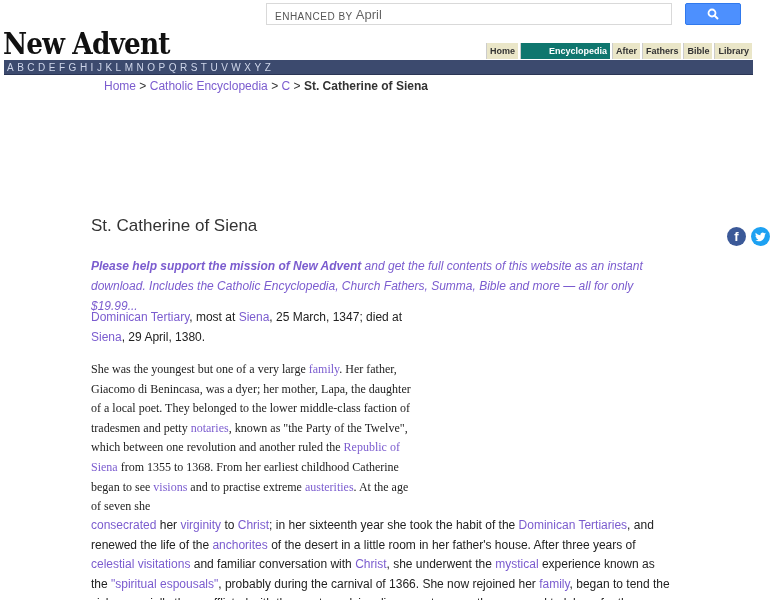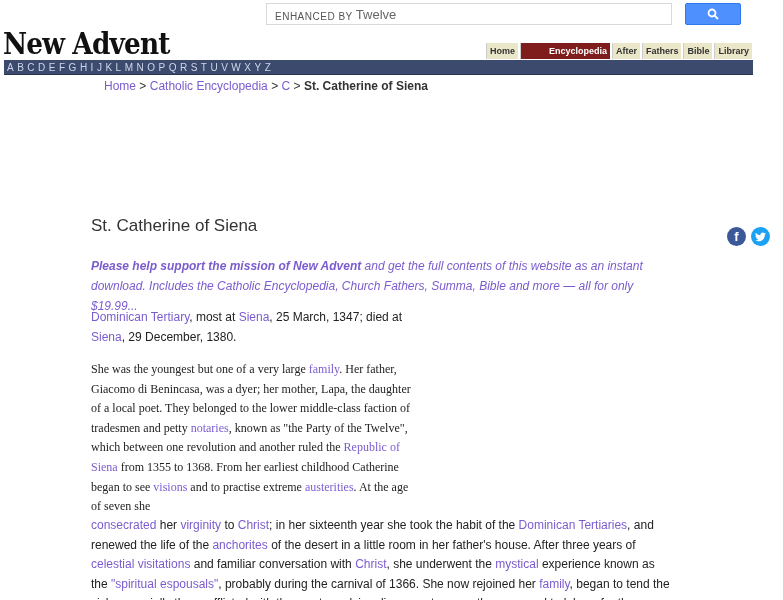--- a/index.html
+++ b/index.html
@@ -5,42 +5,42 @@
   html, body { margin:0; padding:0; }
   body { width:783px; height:600px; overflow:hidden; background:#fff; font-family:"Liberation Sans", sans-serif; position:relative; }
   a { color:#7b5ccf; text-decoration:none; }
   .search-box { position:absolute; left:266px; top:3px; width:406px; height:22px; border:1px solid #d9d9d9; background:#fff; box-sizing:border-box; }
   .search-label { position:absolute; left:8px; top:4px; font-size:10px; color:#555; letter-spacing:0.5px; }
   .search-label .g { font-size:13px; color:#666; letter-spacing:0; font-weight:normal; position:relative; top:-1px; }
   .search-btn { position:absolute; left:685px; top:3px; width:56px; height:22px; background:#4d90fe; border:1px solid #3079ed; border-radius:2px; box-sizing:border-box; display:flex; align-items:center; justify-content:center; cursor:pointer; }
   .logo { position:absolute; left:3px; top:28px; font-family:"DejaVu Serif", serif; font-weight:bold; font-size:30px; color:#111; letter-spacing:-1px; line-height:32px; transform:scaleX(0.88); transform-origin:left; }
   .navtabs { position:absolute; right:31px; top:43px; display:flex; gap:2px; }
   .navtab { font-size:9px; font-weight:bold; color:#333; background:#eae6c8; padding:2px 3px; border-left:1px solid #ccc; line-height:12px; cursor:pointer; }
-  .navtab.active { background:#7f1d1d; color:#fff;padding-left:28px; }
+  .navtab.active { background:#0f766e; color:#fff;padding-left:28px; }
   .alphabar { position:absolute; left:4px; top:60px; width:749px; height:15px; background:#3c4a6e; display:flex; align-items:center; padding-left:2px; box-sizing:border-box; border-bottom:1px solid #2a3554; }
   .alphabar a { color:#cfd6ea; font-size:10px; margin:0 2px 0 1px; letter-spacing:0.5px; }
   .breadcrumb { position:absolute; left:104px; top:79px; font-size:12px; color:#333;text-align:right; }
   .breadcrumb .cur { font-weight:bold; }
   .title { position:absolute; left:91px; top:216px; font-size:17px; color:#333; }
   .social { position:absolute; left:727px; top:227px; display:flex; gap:5px; }
   .social span { width:19px; height:19px; border-radius:50%; display:flex; align-items:center; justify-content:center; color:#fff; font-weight:bold; font-size:13px; cursor:pointer; }
   .fb { background:#3b5998; }
   .tw { background:#1da1f2; }
   .support { position:absolute; left:91px; top:256px; width:580px; font-size:12px; line-height:20px; color:#7b5ccf; font-style:italic; }
   .support b { font-weight:bold; }
   .p { position:absolute; left:91px; font-size:12px; line-height:19.6px; color:#222; }
   .p1 { top:308px; width:320px; }
   .p2 { top:360px; width:320px;font-family:Liberation Serif, serif; }
   .p3 { top:516px; width:580px; }
 </style>
 </head>
 <body>
 
 <div class="search-box">
-  <span class="search-label"><span>ENHANCED BY</span> <span class="g">Twelve</span></span>
+  <span class="search-label"><span>ENHANCED BY</span> <span class="g">April</span></span>
 </div>
 <div class="search-btn">
   <svg width="12" height="12" viewBox="0 0 12 12">
       <circle cx="5" cy="5" r="3.5" stroke="#fff" stroke-width="1.8" fill="none"></circle>
       <line x1="7.6" y1="7.6" x2="11" y2="11" stroke="#fff" stroke-width="2"></line>
     </svg>
 </div>
 
 <div class="logo">New Advent</div>
 
@@ -98,15 +98,15 @@
   <span class="fb">f</span>
   <span class="tw">
     <svg width="11" height="10" viewBox="0 0 24 20">
         <path fill="#fff" d="M24 2.4c-.9.4-1.8.7-2.8.8 1-.6 1.8-1.6 2.2-2.7-1 .6-2 1-3.1 1.2C19.4.7 18.1 0 16.7 0c-2.7 0-4.9 2.2-4.9 4.9 0 .4 0 .8.1 1.1C7.7 5.8 4.1 3.9 1.7.9c-.4.7-.7 1.6-.7 2.5 0 1.7.9 3.2 2.2 4.1-.8 0-1.6-.2-2.2-.6v.1c0 2.4 1.7 4.4 3.9 4.8-.4.1-.8.2-1.3.2-.3 0-.6 0-.9-.1.6 2 2.4 3.4 4.6 3.4-1.7 1.3-3.8 2.1-6.1 2.1-.4 0-.8 0-1.2-.1 2.2 1.4 4.8 2.2 7.5 2.2 9.1 0 14-7.5 14-14v-.6c1-.7 1.8-1.6 2.5-2.5z"></path>
       </svg>
   </span>
 </div>
 
 <div class="support"><b>Please help support the mission of New Advent</b><span> and get the full contents of this website as an instant download. Includes the Catholic Encyclopedia, Church Fathers, Summa, Bible and more — all for only $19.99...</span></div>
 
-<div class="p p1" id="p1"><a>Dominican Tertiary</a><span>, most at </span><a>Siena</a><span>, 25 March, 1347; died at </span><a>Siena</a><span>, 29 December, 1380.</span></div>
+<div class="p p1" id="p1"><a>Dominican Tertiary</a><span>, most at </span><a>Siena</a><span>, 25 March, 1347; died at </span><a>Siena</a><span>, 29 April, 1380.</span></div>
 <div class="p p2" id="p2"><span>She was the youngest but one of a very large </span><a>family</a><span>. Her father, Giacomo di Benincasa, was a dyer; her mother, Lapa, the daughter of a local poet. They belonged to the lower middle-class faction of tradesmen and petty </span><a>notaries</a><span>, known as "the Party of the Twelve", which between one revolution and another ruled the </span><a>Republic of Siena</a><span> from 1355 to 1368. From her earliest childhood Catherine began to see </span><a>visions</a><span> and to practise extreme </span><a>austerities</a><span>. At the age of seven she</span></div>
 <div class="p p3" id="p3"><a>consecrated</a><span> her </span><a>virginity</a><span> to </span><a>Christ</a><span>; in her sixteenth year she took the habit of the </span><a>Dominican Tertiaries</a><span>, and renewed the life of the </span><a>anchorites</a><span> of the desert in a little room in her father's house. After three years of </span><a>celestial visitations</a><span> and familiar conversation with </span><a>Christ</a><span>, she underwent the </span><a>mystical</a><span> experience known as the </span><a>"spiritual espousals"</a><span>, probably during the carnival of 1366. She now rejoined her </span><a>family</a><span>, began to tend the sick, especially those afflicted with the most repulsive diseases, to serve the poor, and to labour for the conversion of sinners.</span></div>
 
 </body></html>

